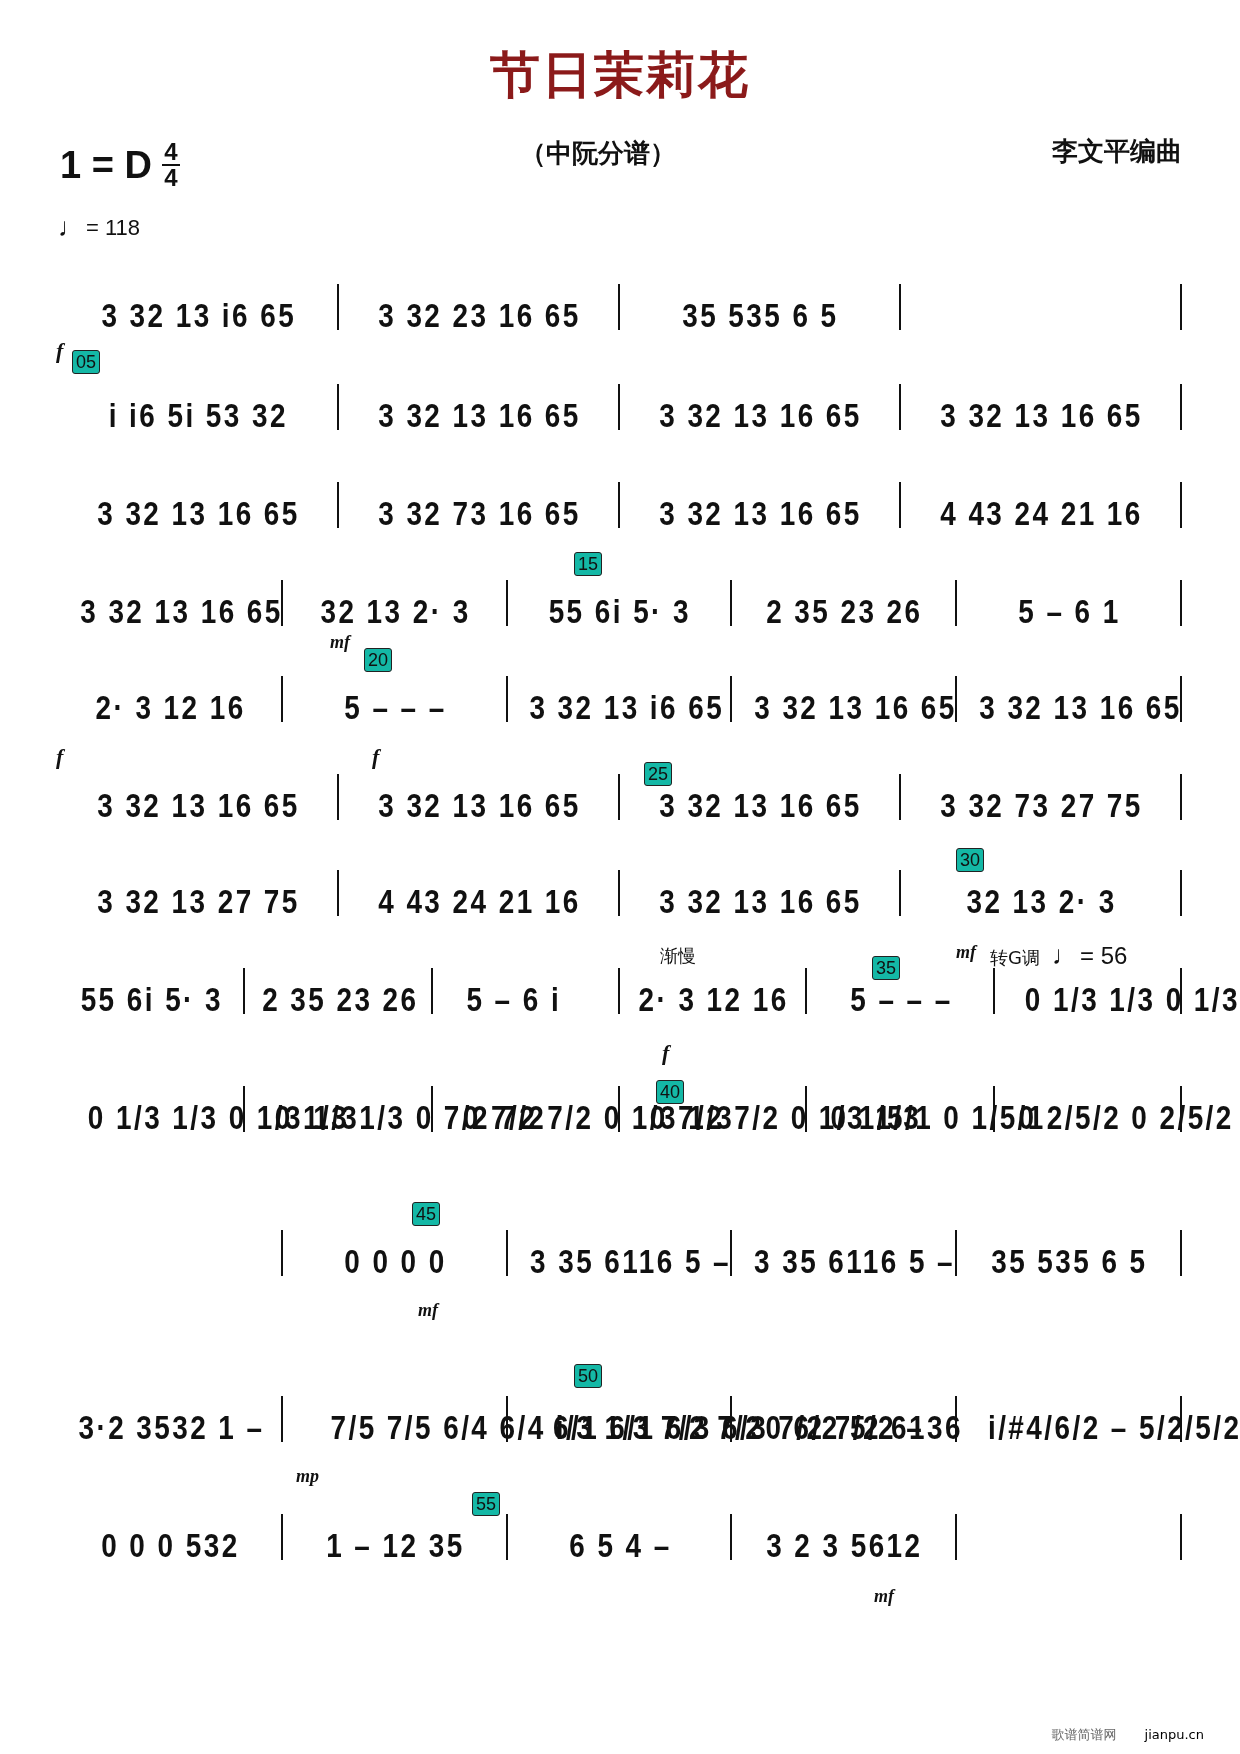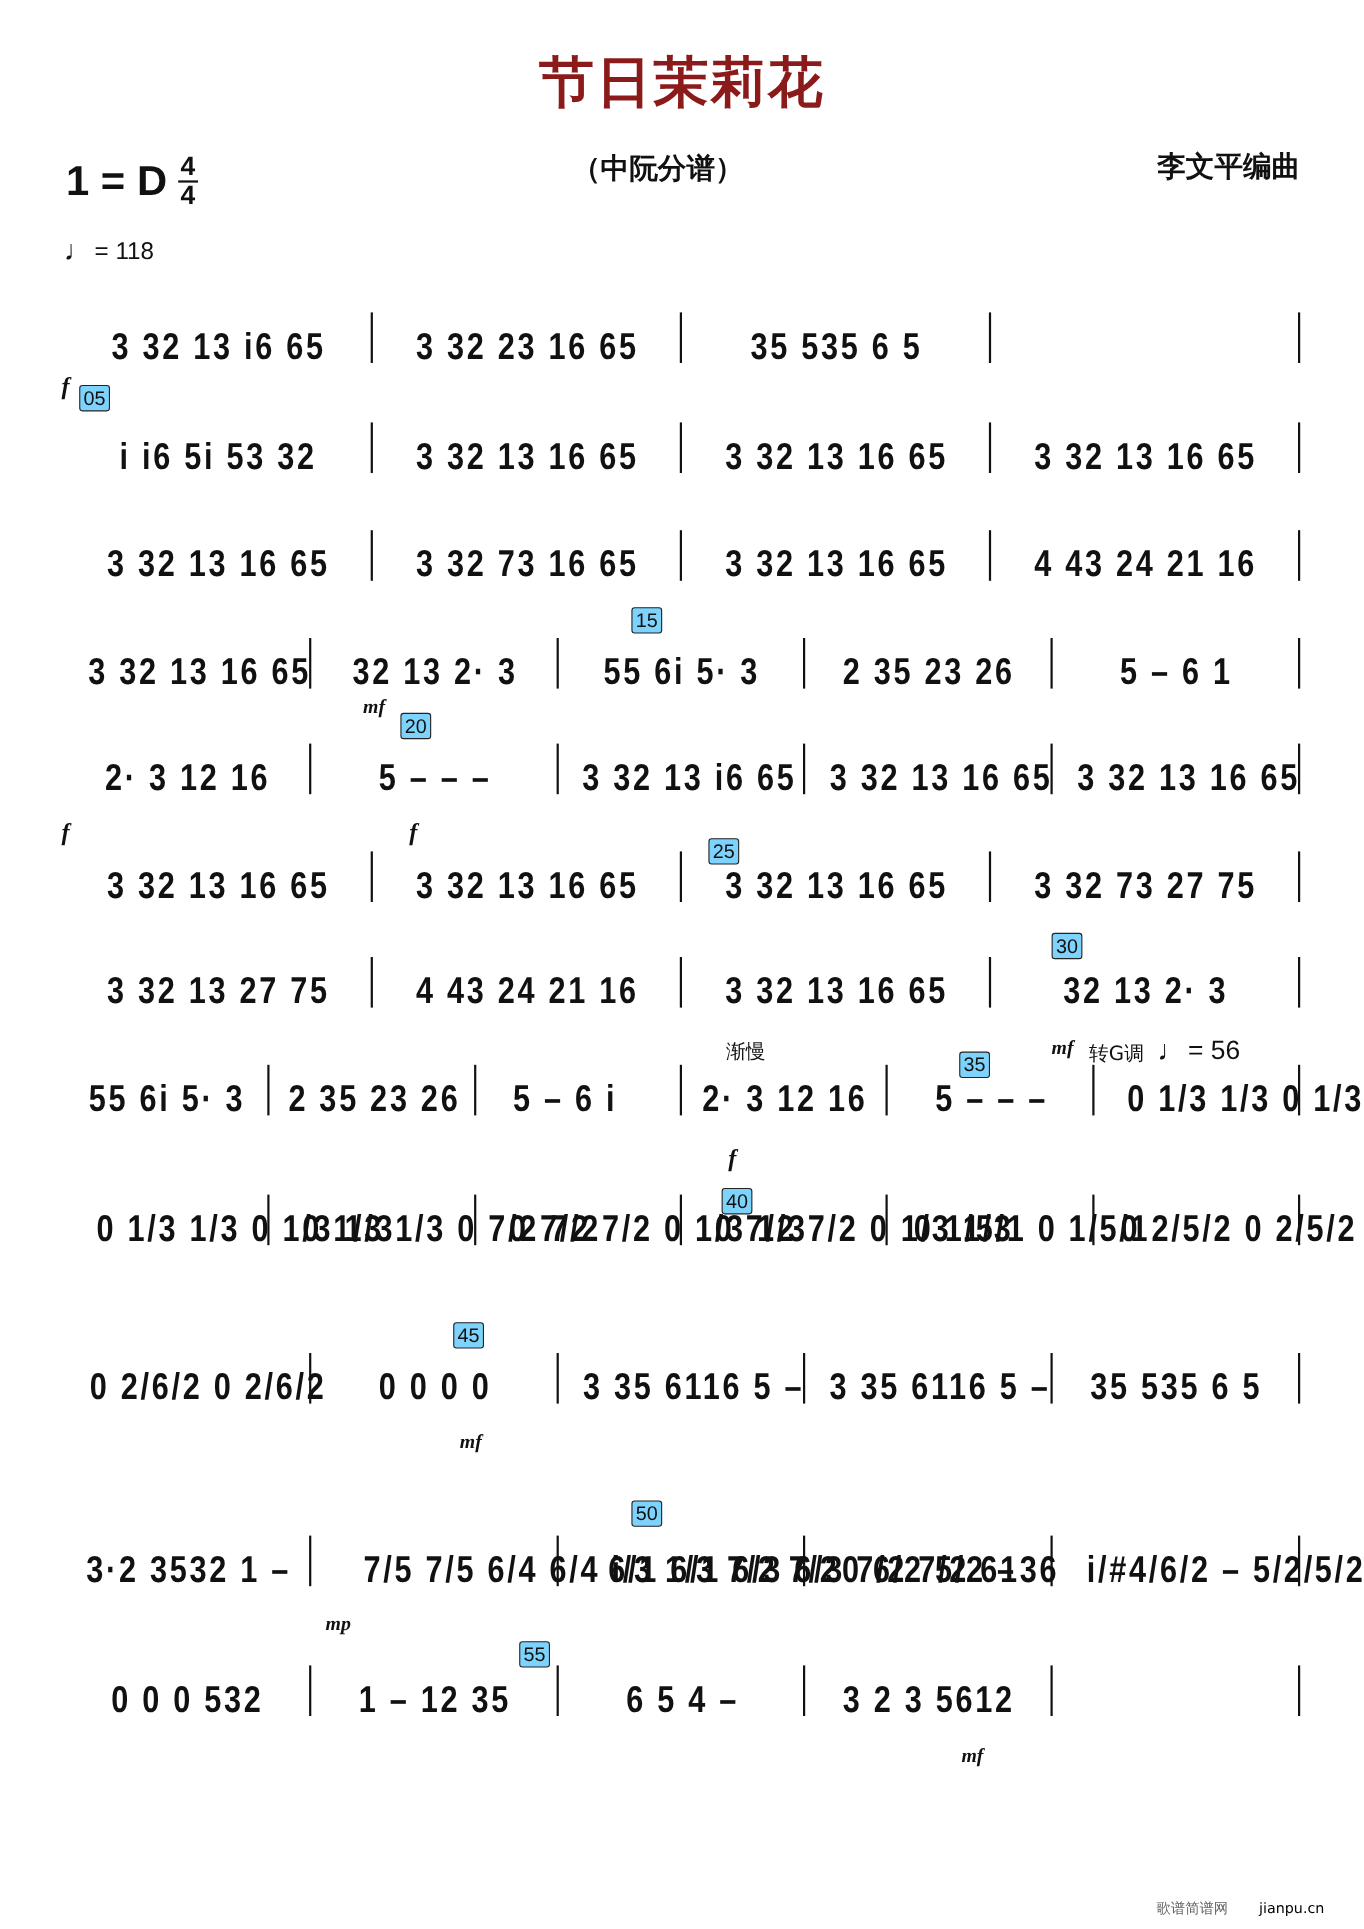--- a/index.html
+++ b/index.html
@@ -20,21 +20,21 @@
   .tempo { position:absolute; font-size:22px; display:flex; align-items:center; }
   .tempo .note-glyph { font-size:26px; margin-right:2px; }
   .staff { position:absolute; left:58px; width:1124px; height:70px; }
   .measure { position:absolute; top:0; height:70px; display:flex; align-items:center;
              justify-content:space-around; }
   .barline { position:absolute; top:4px; width:2px; height:46px; background:#111; }
   .notes { font-size:34px; font-weight:bold; letter-spacing:3px; white-space:nowrap;
            font-family:"Liberation Sans Narrow","Liberation Sans", sans-serif;
            transform:scaleX(0.82); transform-origin:center; }
   .mnum { position:absolute; font-size:18px; border:1.5px solid #222; border-radius:3px;
-          padding:0 3px; line-height:22px; background:#7dd3fc; }
+          padding:0 3px; line-height:22px; background:#14b8a6; }
   .dyn { position:absolute; font-family:"Liberation Serif", serif; font-style:italic;
          font-weight:bold; font-size:22px; }
   .text-mark { position:absolute; font-size:18px; font-family:"DejaVu Sans", sans-serif; }
   .watermark { position:absolute; bottom:10px; right:36px; font-size:13px; color:#666;
                font-family:"DejaVu Sans", sans-serif; }
   .watermark .site { color:#000000;margin-left:24px; }
 </style>
 </head>
 <body>
 
@@ -234,23 +234,20 @@
       <div class="measure" style="left: 749.333px; width: 187.333px;">
         <span class="notes">0 1/5/1 0 1/5/1</span>
       </div>
       <div class="barline" style="left: 934.667px;"></div>
       <div class="measure" style="left: 936.667px; width: 187.333px;">
         <span class="notes">0 2/5/2 0 2/5/2</span>
       </div>
       <div class="barline" style="left: 1122px;"></div>
     </div>
     <div class="staff" style="top: 1226px;">
-      <div class="measure" style="left: 0px; width: 224.8px;">
-        <span class="notes">0 2/6/2 0 2/6/2</span>
-      </div>
       <div class="barline" style="left: 222.8px;"></div>
       <div class="measure" style="left: 224.8px; width: 224.8px;">
         <span class="notes">0 0 0 0</span>
       </div>
       <div class="barline" style="left: 447.6px;"></div>
       <div class="measure" style="left: 449.6px; width: 224.8px;">
         <span class="notes">3 35 6116 5 –</span>
       </div>
       <div class="barline" style="left: 672.4px;"></div>
       <div class="measure" style="left: 674.4px; width: 224.8px;">

